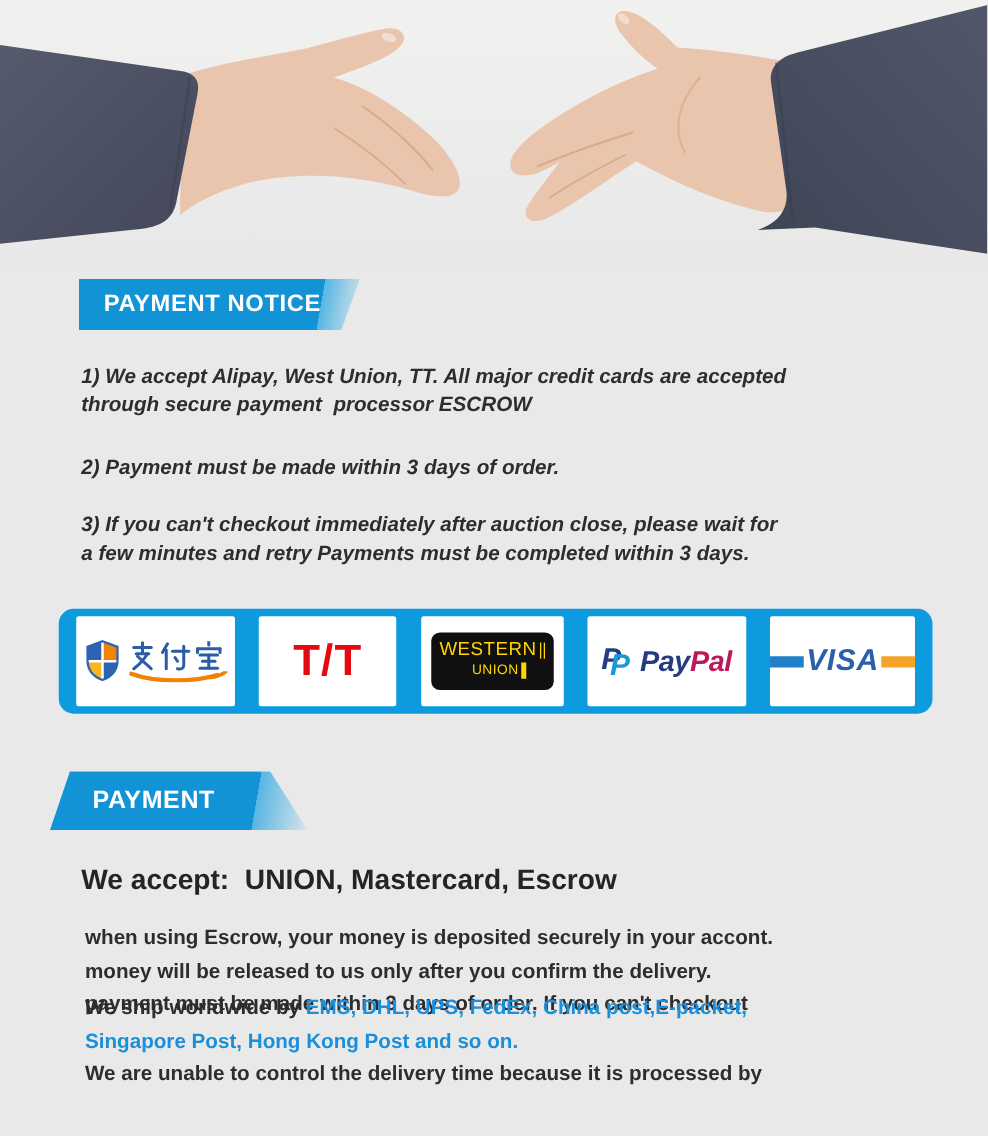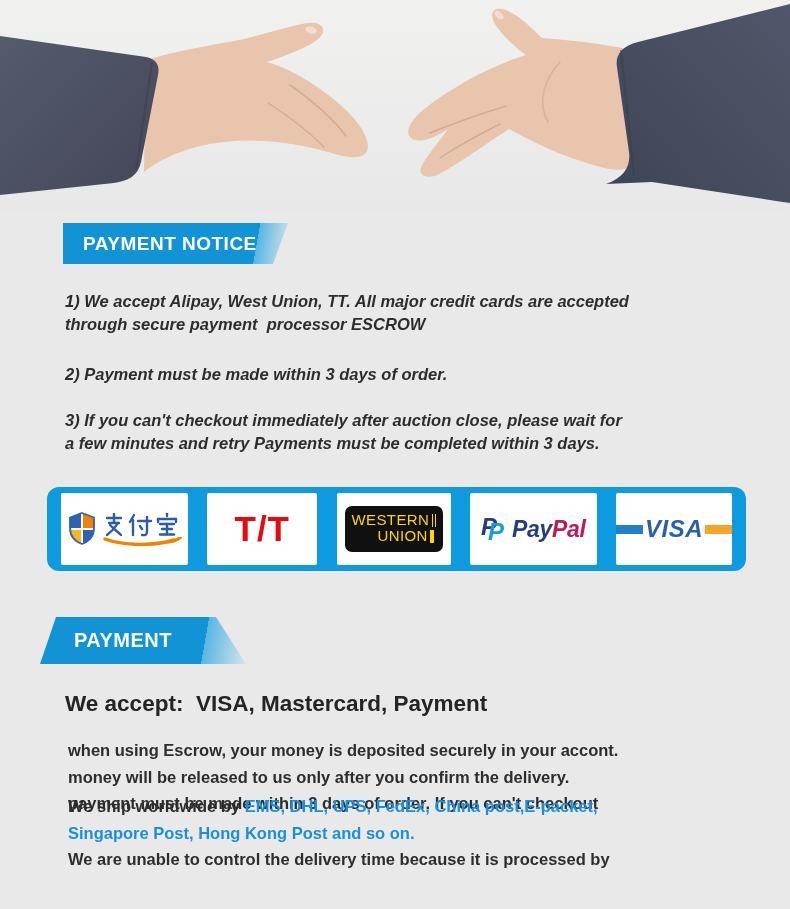--- a/index.html
+++ b/index.html
@@ -57,21 +57,21 @@
   .alipay-word { display:flex; flex-direction:column; align-items:center; }
   .tt-label {
     color:#e60a10; font-size:35px; font-weight:bold; letter-spacing:1px;
   }
   .wu-box {
     width:98px; height:46px; background:#101010; border-radius:7px;
     padding:6px 7px 0 7px; color:#ffd400;
   }
   .wu-line { display:flex; align-items:center; font-weight:normal; line-height:16px; }
   .wu-line-1 { font-size:15px; letter-spacing:.4px; }
-  .wu-line-2 { font-size:15px; letter-spacing:.4px; padding-left:26px; }
+  .wu-line-2 { font-size:11px; letter-spacing:.4px; padding-left:26px; }
   .wu-bar { display:inline-block; width:3.5px; height:13px; background:#ffd400; margin-left:2.5px; }
   .paypal-word { font-size:23px; font-weight:bold; font-style:italic; letter-spacing:-.3px; }
   .pp-dark { color:#263c80; }
   .pp-light { color:#be185d; }
   .visa-band { width:74%; height:9px; }
   .visa-band-top { background:#2080c8; margin-top:0; }
   .visa-band-bottom { background:#f5a427; }
   .visa-word {
     color:#2a5fad; font-size:24px; font-weight:bold; font-style:italic;
     letter-spacing:.5px; line-height:22px; padding:0 2px;
@@ -229,21 +229,21 @@
 
     <div class="method-card card-visa">
       <div class="visa-band visa-band-top"></div>
       <span class="visa-word">VISA</span>
       <div class="visa-band visa-band-bottom"></div>
     </div>
   </div>
 
   <div class="ribbon ribbon-2">PAYMENT</div>
 
-  <h2 class="accept-heading">We accept:  VISA, Mastercard, Payment</h2>
+  <h2 class="accept-heading">We accept:  UNION, Mastercard, Escrow</h2>
 
   <p class="escrow-note">when using Escrow, your money is deposited securely in your accont.
 money will be released to us only after you confirm the delivery.
 payment must be made within 3 days of order. If you can't checkout</p>
 
   <p class="shipping"><span>We ship worldwide by </span><span class="carriers-text">EMS, DHL, UPS, FedEx, China post,E-packet,
 Singapore Post, Hong Kong Post and so on.</span><span class="delivery-note">We are unable to control the delivery time because it is processed by</span></p>
 
 </div>
 

